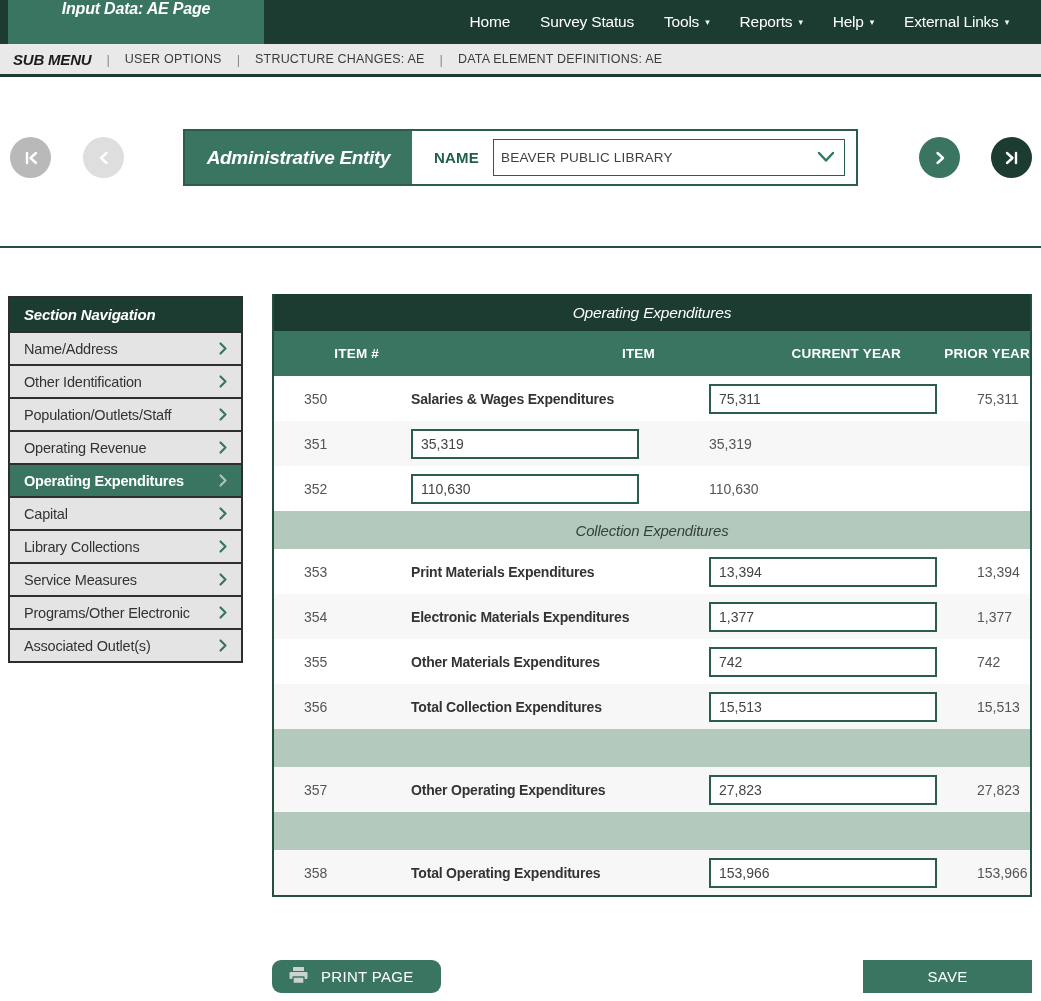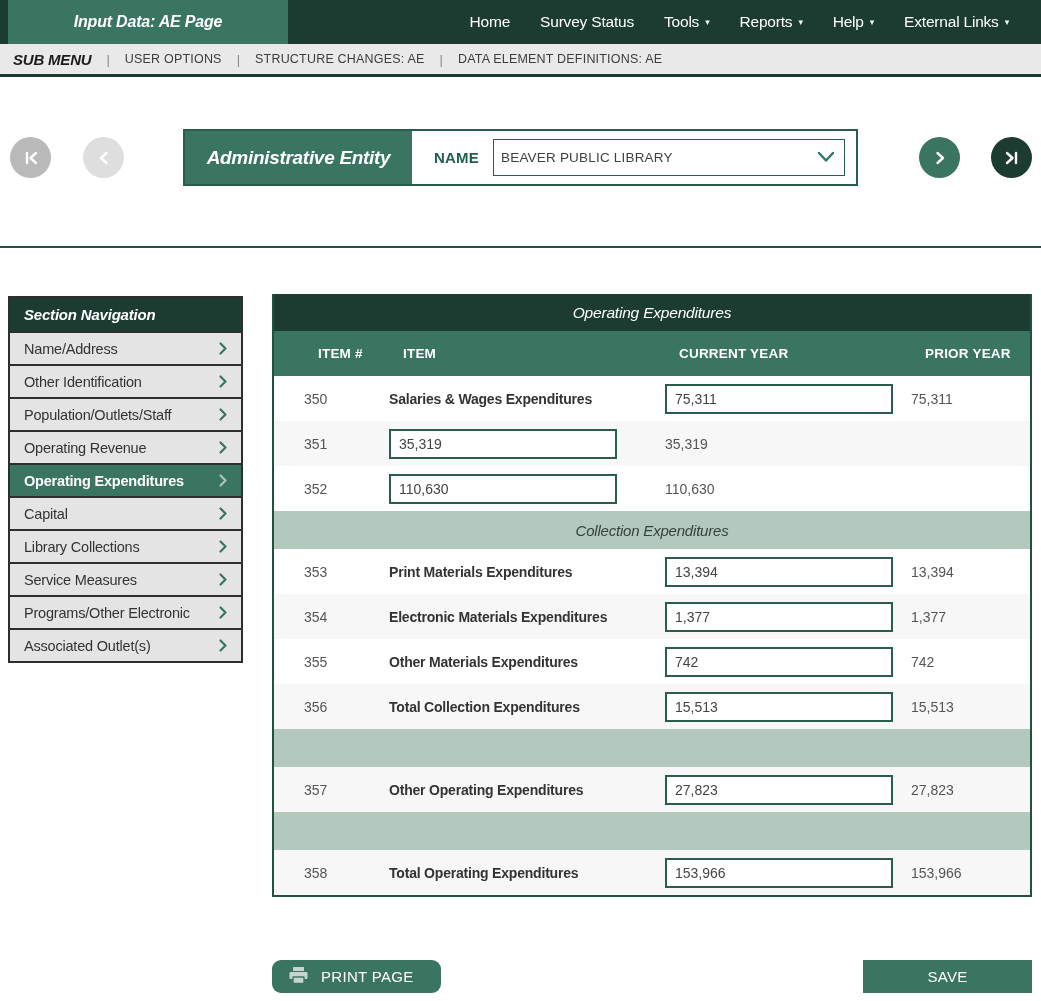--- a/index.html
+++ b/index.html
@@ -15,21 +15,21 @@
   }
   *{box-sizing:border-box;margin:0;padding:0;}
   body{
     width:1041px;height:1001px;overflow:hidden;background:#fff;
     font-family:"Liberation Sans",sans-serif;
   }
   .page{position:relative;width:1041px;height:1001px;background:#fff;}
 
   
   .topnav{position:absolute;top:0;left:0;width:1041px;height:44px;background:var(--dark-green);display:flex;align-items:stretch;}
-  .tab-active{margin-left:8px;width:280px;background:var(--med-green);color:#fff;display:flex;align-items:center;justify-content:center;font-size:16px;font-style:italic;font-weight:bold;letter-spacing:-0.2px;cursor:default;}
+  .tab-active{margin-left:8px;width:256px;background:var(--med-green);color:#fff;display:flex;align-items:flex-start;justify-content:center;font-size:16px;font-style:italic;font-weight:bold;letter-spacing:-0.2px;cursor:default;}
   .nav-items{flex:1;display:flex;align-items:center;justify-content:flex-end;gap:30px;padding-right:32px;}
   .nav-item{color:#fff;font-size:15.5px;letter-spacing:-0.2px;display:flex;align-items:center;gap:6px;cursor:pointer;white-space:nowrap;}
   .caret{font-size:9px;line-height:1;opacity:.95;}
 
   
   .submenu{position:absolute;top:44px;left:0;width:1041px;height:33px;background:var(--submenu-bg);border-bottom:3px solid var(--dark-green);display:flex;align-items:center;padding-left:13px;}
   .submenu-title{font-size:15px;font-weight:bold;font-style:italic;color:#1c1c1c;letter-spacing:-0.2px;}
   .submenu-items{display:flex;align-items:center;}
   .sep{color:#8a8a8a;margin:0 15px;font-size:13px;}
   .submenu-item{font-size:12.5px;color:#3c3c3c;letter-spacing:.2px;cursor:pointer;text-decoration:none;white-space:nowrap;}
@@ -56,25 +56,25 @@
   .sidebar{position:absolute;left:8px;top:296px;width:235px;border:2px solid var(--border-dark);background:#fff;}
   .side-header{height:33px;background:var(--dark-green);color:#fff;display:flex;align-items:center;padding-left:14px;font-size:15px;font-style:italic;font-weight:bold;letter-spacing:-0.2px;}
   .side-item{height:33px;background:var(--side-item-bg);display:flex;align-items:center;justify-content:space-between;padding:0 13px 0 14px;border-top:2px solid var(--border-dark);font-size:14.5px;color:#333;letter-spacing:-0.2px;cursor:pointer;}
   .side-item .chev{color:var(--med-green);display:flex;}
   .side-item.active{background:var(--med-green);color:#fff;font-weight:bold;}
   .side-item.active .chev{color:#a9c6ba;}
 
   
   .etable{position:absolute;left:272px;top:294px;width:760px;border-left:2px solid var(--line-green);border-right:2px solid var(--line-green);border-bottom:2px solid var(--line-green);background:#fff;}
   .table-title{height:37px;background:var(--dark-green);color:#fff;display:flex;align-items:center;justify-content:center;font-size:15.5px;font-style:italic;letter-spacing:-0.2px;}
-  .thead{height:45px;background:var(--med-green);display:grid;grid-template-columns:85px 276px 246px 1fr;align-items:center;padding-left:44px;color:#fff;font-size:13.5px;font-weight:bold;letter-spacing:.2px;}
+  .thead{height:45px;background:var(--med-green);display:grid;grid-template-columns:85px 276px 246px 1fr;align-items:center;padding-left:20px;color:#fff;font-size:13.5px;font-weight:bold;letter-spacing:.2px;text-align:right;}
   .row{display:grid;grid-template-columns:85px 276px 246px 1fr;align-items:center;padding-left:30px;}
   .section-row{display:flex;align-items:center;justify-content:center;height:38px;background:var(--sage);padding-left:0;}
   .section-label{font-size:15px;font-style:italic;color:#33423b;letter-spacing:-0.2px;}
-  .data-row{height:45px;background:#fff;font-size:14px;}
+  .data-row{height:45px;background:#fff;font-size:14px;gap:22px;}
   .data-row.shaded{background:var(--row-shade);}
   .item-num{color:#555;}
   .item-label{color:#333;font-weight:bold;letter-spacing:-0.2px;}
   .cy-input{width:228px;height:30px;border:2px solid var(--input-border);padding:0 8px;font-size:14px;color:#444;font-family:"Liberation Sans",sans-serif;background:#fff;}
   .prior{color:#555;}
 
   
   .footer-btn{position:absolute;top:960px;height:33px;width:169px;background:var(--med-green);color:#fff;border:none;font-size:15px;letter-spacing:.3px;display:flex;align-items:center;justify-content:center;cursor:pointer;font-family:"Liberation Sans",sans-serif;}
   .btn-print{left:272px;justify-content:flex-start;padding-left:17px;gap:13px;border-radius:9px;}
   .btn-save{left:863px;}

